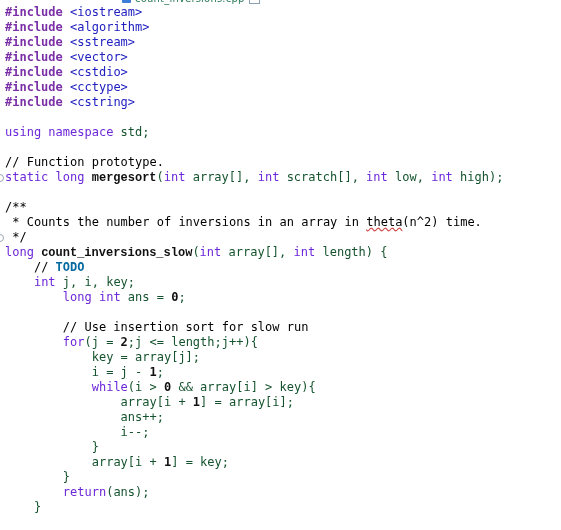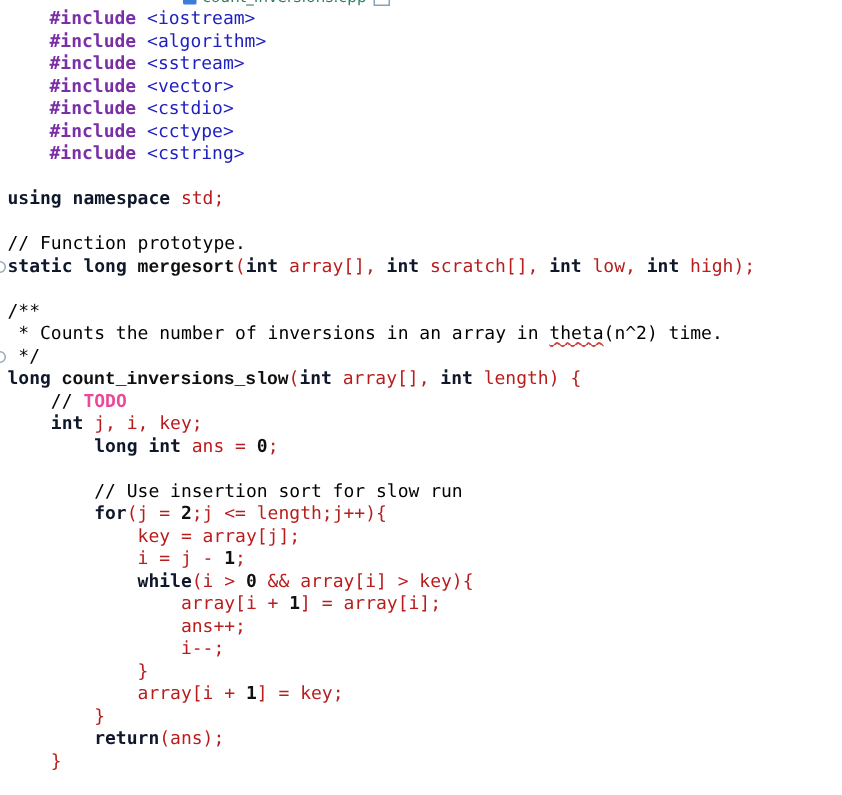--- a/index.html
+++ b/index.html
@@ -93,28 +93,28 @@
     top: 0;
     font-family: "DejaVu Sans Mono", "Liberation Mono", monospace;
     font-size: 12px;
     line-height: 15px;
     white-space: pre;
     color: #000000;
   }
   .line { height: 15px; white-space: pre; }
 
   
-  .kw        { color: #0f172a; font-weight: bold; text-align: right; }  
-  .pre       { color: #7a2fa6; font-weight: bold; margin-left: 28px; }  
+  .kw        { color: #6d28d9; font-weight: normal; text-align: right; }  
+  .pre       { color: #7a2fa6; font-weight: bold; }  
   .hdr       { color: #2020c0; }                     
   .cmt       { color: #000000; }                     
-  .todo      { color: #ec4899; font-weight: bold; }  
+  .todo      { color: #0369a1; font-weight: bold; }  
   .fn        { color: #101010; font-weight: bold; font-family: Liberation Mono, monospace; }  
   .num       { color: #101010; font-weight: bold; }  
-  .pl        { color: #b91c1c; }                     
+  .pl        { color: #14532d; }                     
   .spell {
     text-decoration: underline wavy #d04545;
     text-decoration-skip-ink: none;
   }
 </style>
 </head>
 <body>
 
 <div id="tab-strip">
   <div class="tab">

